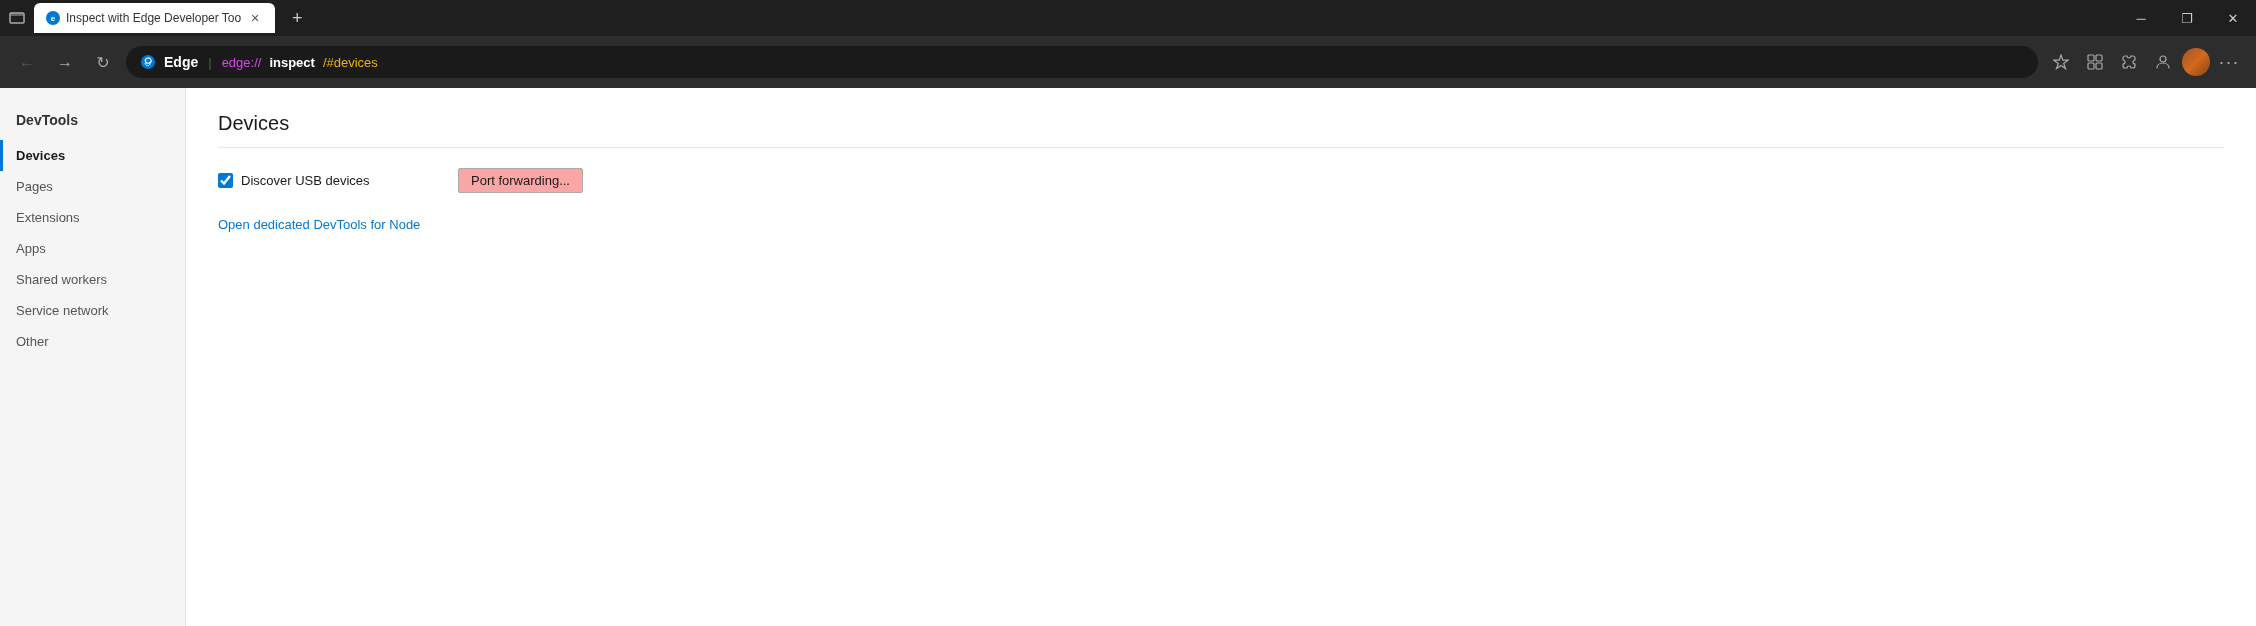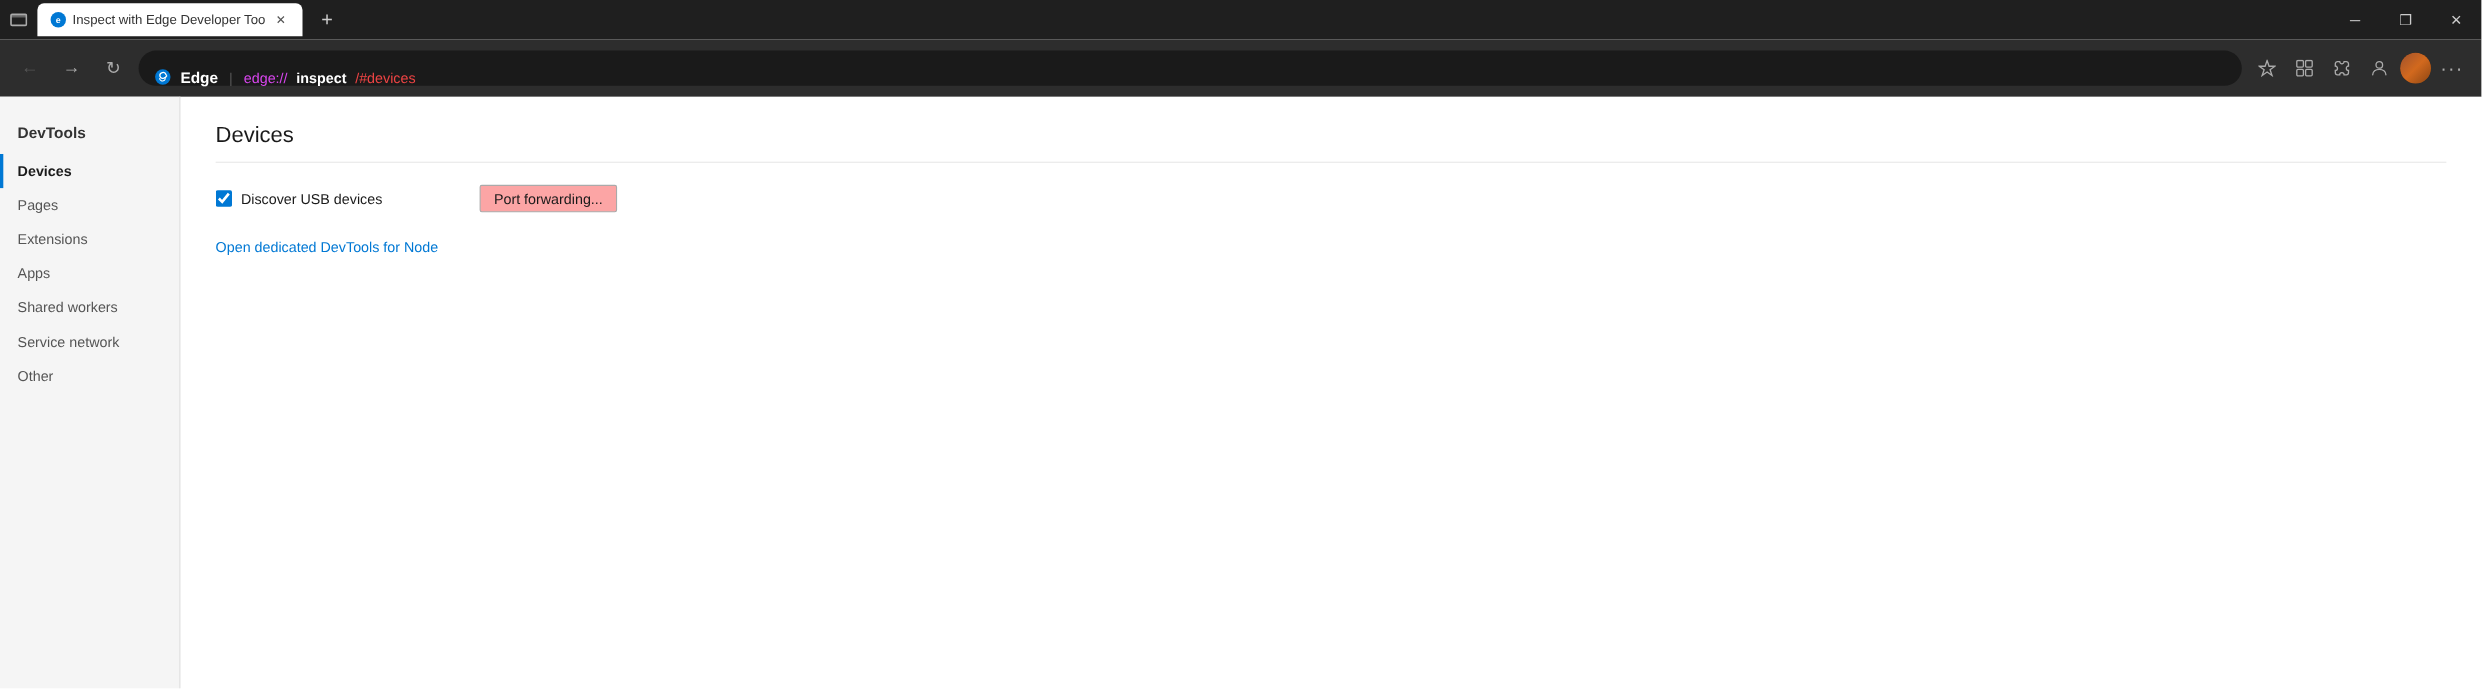--- a/index.html
+++ b/index.html
@@ -111,21 +111,21 @@
       border-radius: 50%;
       font-size: 16px;
     }
     .nav-btn.disabled { color: #555; cursor: default; }
     .address-field {
       flex: 1;
       height: 32px;
       background: #1a1a1a;
       border-radius: 16px;
       display: flex;
-      align-items: flex-end;
+      align-items: center;
       padding: 0 14px;
       gap: 8px;
       color: #eee;
       font-size: 13px;
     }
     .edge-logo {
       width: 16px;
       height: 16px;
       flex-shrink: 0;
     }
@@ -133,21 +133,21 @@
       color: white;
       font-weight: 600;
       font-size: 14px;
     }
     .address-separator {
       color: #555;
       margin: 0 2px;
     }
     .address-url-scheme { color: #d946ef; }
     .address-url-host { color: white; font-weight: 600; }
-    .address-url-path { color: #ef4444; }
+    .address-url-path { color: #eab308; }
     .address-spacer { flex: 1; }
     .toolbar-icons {
       display: flex;
       align-items: center;
       gap: 4px;
     }
     .toolbar-icon {
       width: 30px;
       height: 30px;
       display: flex;
@@ -178,21 +178,21 @@
 
     
     .main {
       display: flex;
       height: calc(100vh - 88px);
       background: #fff;
     }
 
     
     .sidebar {
-      width: 164px;
+      width: 186px;
       background: #f5f5f5;
       padding-top: 16px;
       flex-shrink: 0;
       border-right: 1px solid #e0e0e0;
     }
     .sidebar-title {
       padding: 8px 16px 12px;
       font-size: 14px;
       font-weight: 600;
       color: #333;

